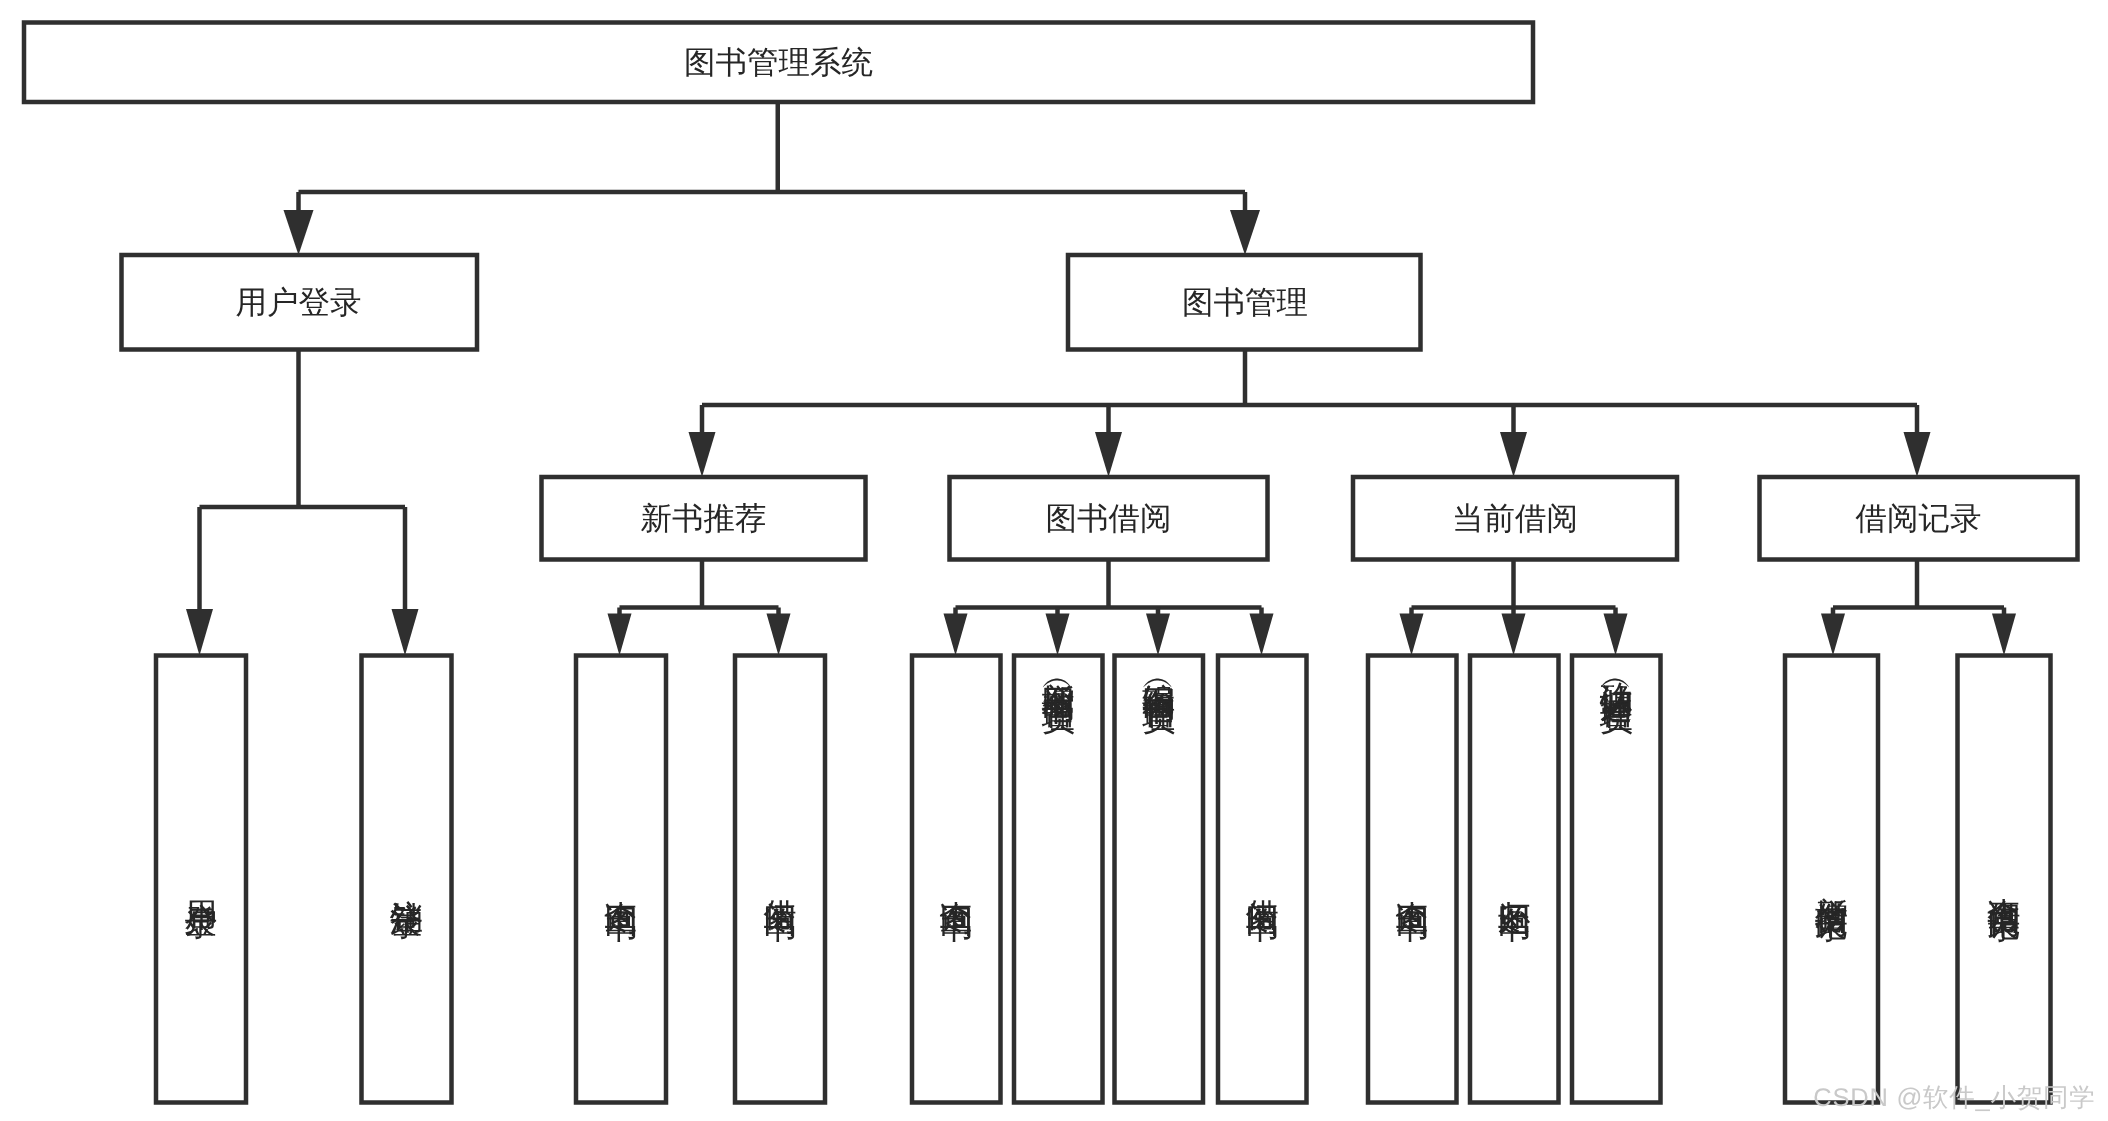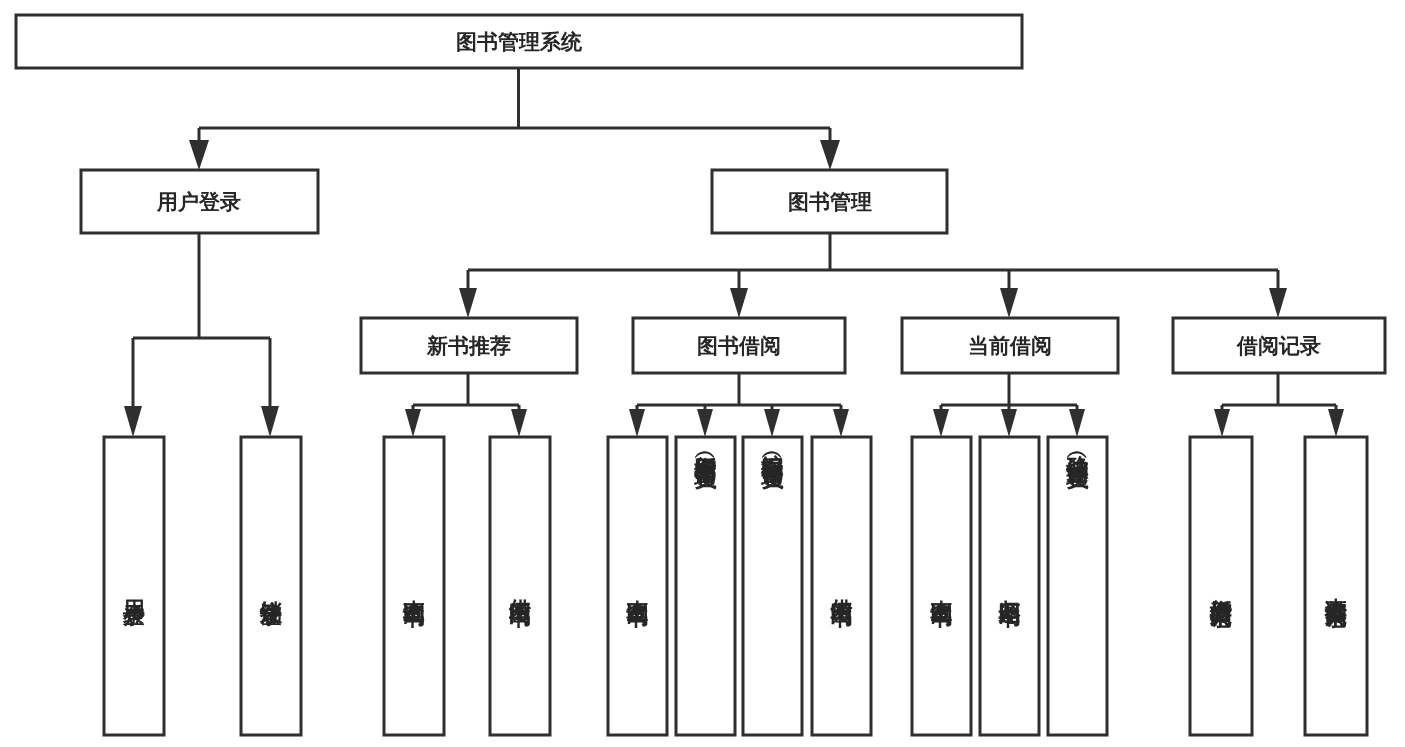--- a/index.html
+++ b/index.html
@@ -13,21 +13,20 @@
     font-family: "Liberation Sans", "DejaVu Sans", sans-serif;
     overflow: hidden;
     position: relative;
   }
   #diagram-root {
     position: absolute;
     left: 0;
     top: 0;
     width: 1405px;
     height: 747px;
-    font-weight: bold;
   }
   svg.tree {
     display: block;
     width: 1405px;
     height: 747px;
   }
   .node-box {
     fill: #ffffff;
     stroke: #2f2f2f;
     stroke-width: 3;
@@ -234,13 +233,14 @@
     <span class="leaf-label">确认归还（管理员）</span>
   </div>
 
   <div class="leaf-label-wrap" style="left:1190px; top:437px; width:62px; height:298px;">
     <span class="leaf-label">新增借阅记录</span>
   </div>
   <div class="leaf-label-wrap" style="left:1305px; top:437px; width:62px; height:298px;">
     <span class="leaf-label">查询借阅记录</span>
   </div>
 
+  <div id="watermark">CSDN @软件_小贺同学</div>
 </div>
 
 </body></html>

